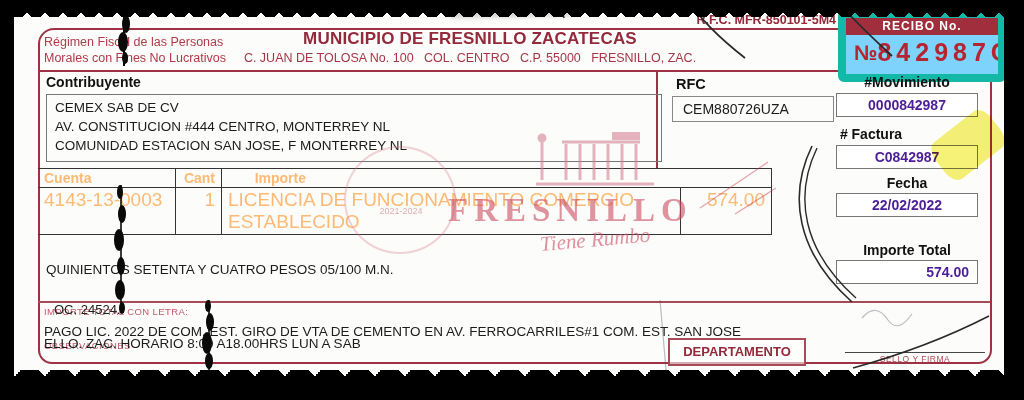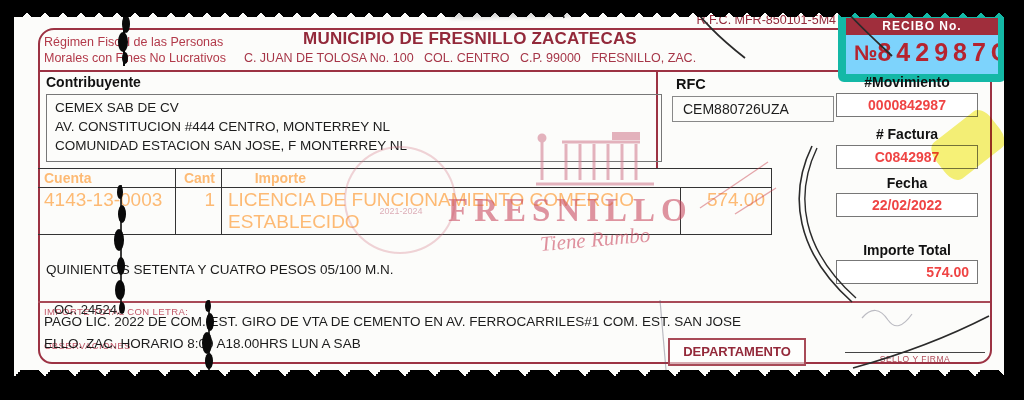--- a/index.html
+++ b/index.html
@@ -22,39 +22,39 @@
     linear-gradient(315deg,#000 50%,transparent 50%) 0 0/30px 12px repeat-x;}
   #frame{left:38px;top:28px;width:950px;height:332px;border:2px solid #9c3243;border-radius:16px 10px 14px 14px;z-index:1;}
   .rule{z-index:2;}
   #rule-header{left:38px;top:70px;width:952px;border-top:2px solid #9c3243;}
   #rule-footer{left:38px;top:301px;width:952px;border-top:2px solid #a84a57;}
   #vline-contrib{left:656px;top:70px;height:98px;border-left:2px solid #9c3243;}
   
   #regimen{left:44px;top:34px;width:230px;font-size:12.5px;line-height:1.3;color:#b23a4a;z-index:3;}
   #title{left:250px;top:29px;width:440px;text-align:center;font-weight:bold;font-size:17px;letter-spacing:.2px;color:#93293a;z-index:3;}
   #address{left:240px;top:51px;width:460px;text-align:center;font-size:12.5px;color:#a63648;white-space:pre;z-index:3;}
-  #rfc-line{left:598px;top:13px;width:238px;text-align:right;font-weight:normal;font-size:12.5px;color:#93293a;z-index:3;}
+  #rfc-line{left:598px;top:13px;width:238px;text-align:right;font-weight:bold;font-size:12.5px;color:#93293a;z-index:3;}
   
   #recibo-box{left:838px;top:10px;width:152px;height:56px;background:#7dd3fc;border:8px solid #14b8a6;border-radius:6px;overflow:hidden;z-index:3;}
   #recibo-head{background:#a02e3c;color:#fff;font-weight:bold;font-size:12px;letter-spacing:1px;text-align:center;height:17px;line-height:17px;}
   #recibo-body{display:flex;align-items:center;padding:3px 8px 0 8px;}
   #recibo-no-symbol{color:#b5242f;font-size:21px;font-weight:bold;}
   #recibo-number{flex:1;text-align:center;color:#b5242f;font-size:25px;font-weight:bold;letter-spacing:5px;}
   #recibo-series{color:#b5242f;font-size:25px;font-weight:bold;}
   
   #contrib-label{left:46px;top:74px;font-weight:bold;font-size:14px;color:#111;z-index:3;}
   #contrib-box{left:46px;top:94px;width:598px;height:60px;border:1px solid #777;padding:3px 8px;font-size:13.5px;line-height:1.42;color:#1c1c1c;z-index:3;}
   
   #rfc-label{left:676px;top:76px;font-weight:bold;font-size:14.5px;color:#111;z-index:3;}
   #rfc-box{left:672px;top:96px;width:150px;height:24px;border:1px solid #888;line-height:24px;padding-left:10px;font-size:14px;color:#1c1c1c;z-index:3;}
   
   .flabel{width:142px;text-align:center;font-weight:bold;font-size:14px;color:#111;z-index:3;}
-  .fbox{width:140px;height:22px;border:1px solid #777;line-height:22px;text-align:center;font-weight:bold;font-size:14px;color:#ef4444;z-index:3;background:#fff;}
+  .fbox{width:140px;height:22px;border:1px solid #777;line-height:22px;text-align:center;font-weight:bold;font-size:14px;color:#4c1d95;z-index:3;background:#fff;}
   #lbl-mov{left:836px;top:74px;} #box-mov{left:836px;top:93px;}
-  #lbl-fact{left:836px;top:126px;} #box-fact{left:836px;top:145px;}
+  #lbl-fact{left:800px;top:126px;} #box-fact{left:836px;top:145px;}
   #lbl-fecha{left:836px;top:175px;} #box-fecha{left:836px;top:193px;}
   #lbl-importe{left:836px;top:242px;} #box-importe{left:836px;top:260px;text-align:right;padding-right:8px;width:132px;}
   
   #tbl{left:38px;top:168px;width:733px;border:1.5px solid #333;border-left:none;z-index:3;background:transparent;}
   .trow{display:flex;}
   .trow.head{font-weight:bold;font-size:14px;border-bottom:1px solid #333;}
   .trow.body{font-size:19px;}
   .tc{padding:1px 6px;color:#fdba74;}
   .tc.cuenta{width:125px;}
   .tc.cant{width:33px;text-align:right;border-left:1px solid #333;}
@@ -64,21 +64,21 @@
   .wm{pointer-events:none;}
   #wm-name{left:448px;top:192px;width:240px;text-align:center;font-family:"Liberation Serif",serif;font-weight:bold;font-size:33px;letter-spacing:6px;color:rgba(201,77,99,.6);z-index:4;}
   #wm-tag{left:540px;top:226px;width:140px;font-family:"Liberation Serif",serif;font-style:italic;font-size:21px;transform:rotate(-5deg);color:rgba(206,86,108,.65);z-index:4;}
   #wm-icon{left:528px;top:130px;z-index:4;opacity:.65;}
   #wm-circle{left:344px;top:146px;width:108px;height:104px;border:2px solid rgba(210,120,138,.32);border-radius:50%;z-index:4;}
   #wm-years{left:366px;top:206px;width:70px;text-align:center;font-size:9px;color:rgba(195,110,128,.55);z-index:4;}
   
   #amount-words{left:46px;top:262px;font-size:13.5px;color:#1c1c1c;z-index:3;}
   #letra-label{left:44px;top:306px;font-size:9.5px;letter-spacing:.4px;color:#c2596a;z-index:3;}
   #oc-text{left:54px;top:302px;font-size:13px;color:#222;z-index:4;}
-  #foot-line1{left:44px;top:314px;font-size:13.5px;color:#1c1c1c;z-index:3;}
+  #foot-line1{left:44px;top:324px;font-size:13.5px;color:#1c1c1c;z-index:3;}
   #foot-line2{left:44px;top:336px;font-size:13.5px;color:#1c1c1c;z-index:4;}
   #obs-label{left:44px;top:340px;font-size:9.5px;letter-spacing:.4px;color:#c2596a;z-index:3;}
   #dept-box{left:668px;top:338px;width:134px;height:24px;border:2px solid #a84a57;text-align:center;line-height:24px;font-weight:bold;font-size:13px;color:#93293a;z-index:5;background:rgba(255,255,255,.6);}
   #sello-line{left:845px;top:352px;width:140px;border-top:1.5px solid #444;z-index:3;}
   #sello-label{left:845px;top:354px;width:140px;text-align:center;font-size:8.5px;letter-spacing:.5px;color:#b04a58;z-index:3;}
   
   #highlight{left:933px;top:122px;width:70px;height:46px;background:rgba(244,238,85,.8);transform:rotate(-38deg);border-radius:10px/16px;z-index:6;mix-blend-mode:multiply;}
   #smudge{left:450px;top:2px;width:122px;height:15px;background:rgba(140,140,145,.4);filter:blur(2px);transform:rotate(-1deg);z-index:6;}
   #ink-overlay{left:0;top:0;z-index:7;pointer-events:none;}
 </style>
@@ -91,21 +91,21 @@
   <div class="abs" id="frame"></div>
   <div class="abs rule" id="rule-header"></div>
   <div class="abs rule" id="vline-contrib"></div>
   <div class="abs rule" id="rule-footer"></div>
 
   <div class="abs" id="regimen">
     <div>Régimen Fiscal de las Personas</div>
     <div>Morales con Fines No Lucrativos</div>
   </div>
   <div class="abs" id="title">MUNICIPIO DE FRESNILLO ZACATECAS</div>
-  <div class="abs" id="address">C. JUAN DE TOLOSA No. 100   COL. CENTRO   C.P. 99000   FRESNILLO, ZAC.</div>
+  <div class="abs" id="address">C. JUAN DE TOLOSA No. 100   COL. CENTRO   C.P. 55000   FRESNILLO, ZAC.</div>
   <div class="abs" id="rfc-line">R.F.C. MFR-850101-5M4</div>
 
   <div class="abs" id="recibo-box">
     <div id="recibo-head">RECIBO No.</div>
     <div id="recibo-body">
       <span id="recibo-no-symbol">№</span>
       <span id="recibo-number">842987</span>
       <span id="recibo-series">C</span>
     </div>
   </div>

